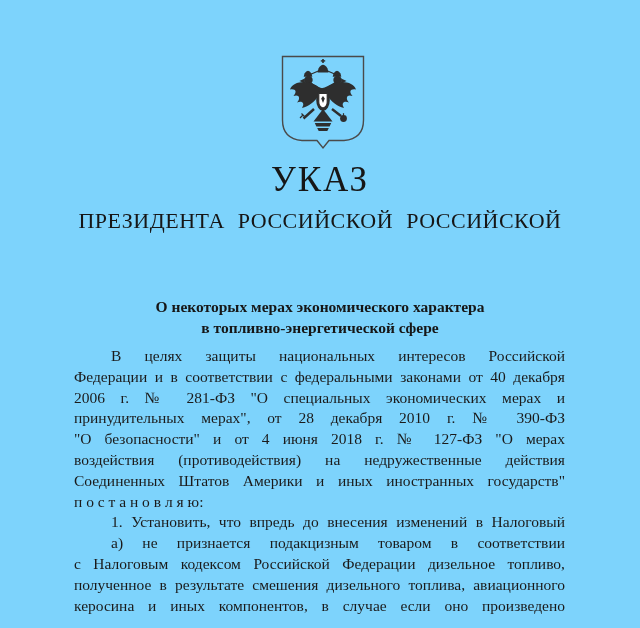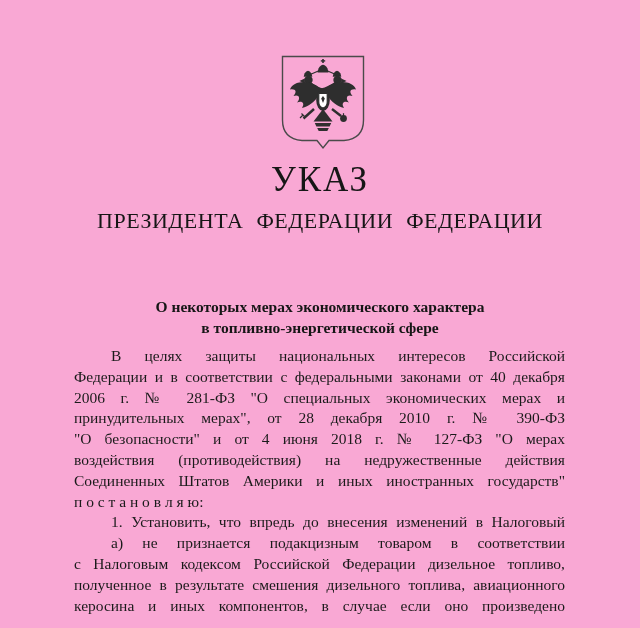--- a/index.html
+++ b/index.html
@@ -1,20 +1,20 @@
 <!DOCTYPE html>
 <html lang="ru"><head>
 <meta charset="utf-8">
 <style>
   html, body { margin: 0; padding: 0; background: #fff; }
   .page {
     position: relative;
     width: 640px;
     height: 628px;
-    background: #f9a8d4;
+    background: #7dd3fc;
     overflow: hidden;
     color: #1b1b1b;
     font-family: "Liberation Serif", "DejaVu Serif", serif;
   }
   .emblem {
     position: absolute;
     left: 281px;
     top: 55px;
     width: 84px;
     height: 95px;
@@ -107,21 +107,21 @@
         <circle cx="62.5" cy="63.5" r="3.4"></circle>
         <rect x="61.9" y="58.2" width="1.2" height="2.6"></rect>
       </g>
       <path d="M37.8,38.5 h8.4 v8.5 q0,4.6 -4.2,6 q-4.2,-1.4 -4.2,-6 z" fill="#ffffff" stroke="#2e2e2e" stroke-width="1.1"></path>
       <path d="M40.2,43.5 l1.8,-2.4 1.8,2.4 -1.8,4.4 z" fill="#2e2e2e"></path>
     </svg>
   </div>
 
   <div class="doc-title">УКАЗ</div>
 
-  <div class="doc-subtitle">ПРЕЗИДЕНТА  ФЕДЕРАЦИИ  ФЕДЕРАЦИИ</div>
+  <div class="doc-subtitle">ПРЕЗИДЕНТА  РОССИЙСКОЙ  РОССИЙСКОЙ</div>
 
   <div class="doc-subject">
     <div>О некоторых мерах экономического характера</div>
     <div>в топливно-энергетической сфере</div>
   </div>
 
   <div class="doc-body">
       <div class="paragraph">
         <div class="para-line first">В целях защиты национальных интересов Российской</div>
         <div class="para-line">Федерации и в соответствии с федеральными законами от 40 декабря</div>

